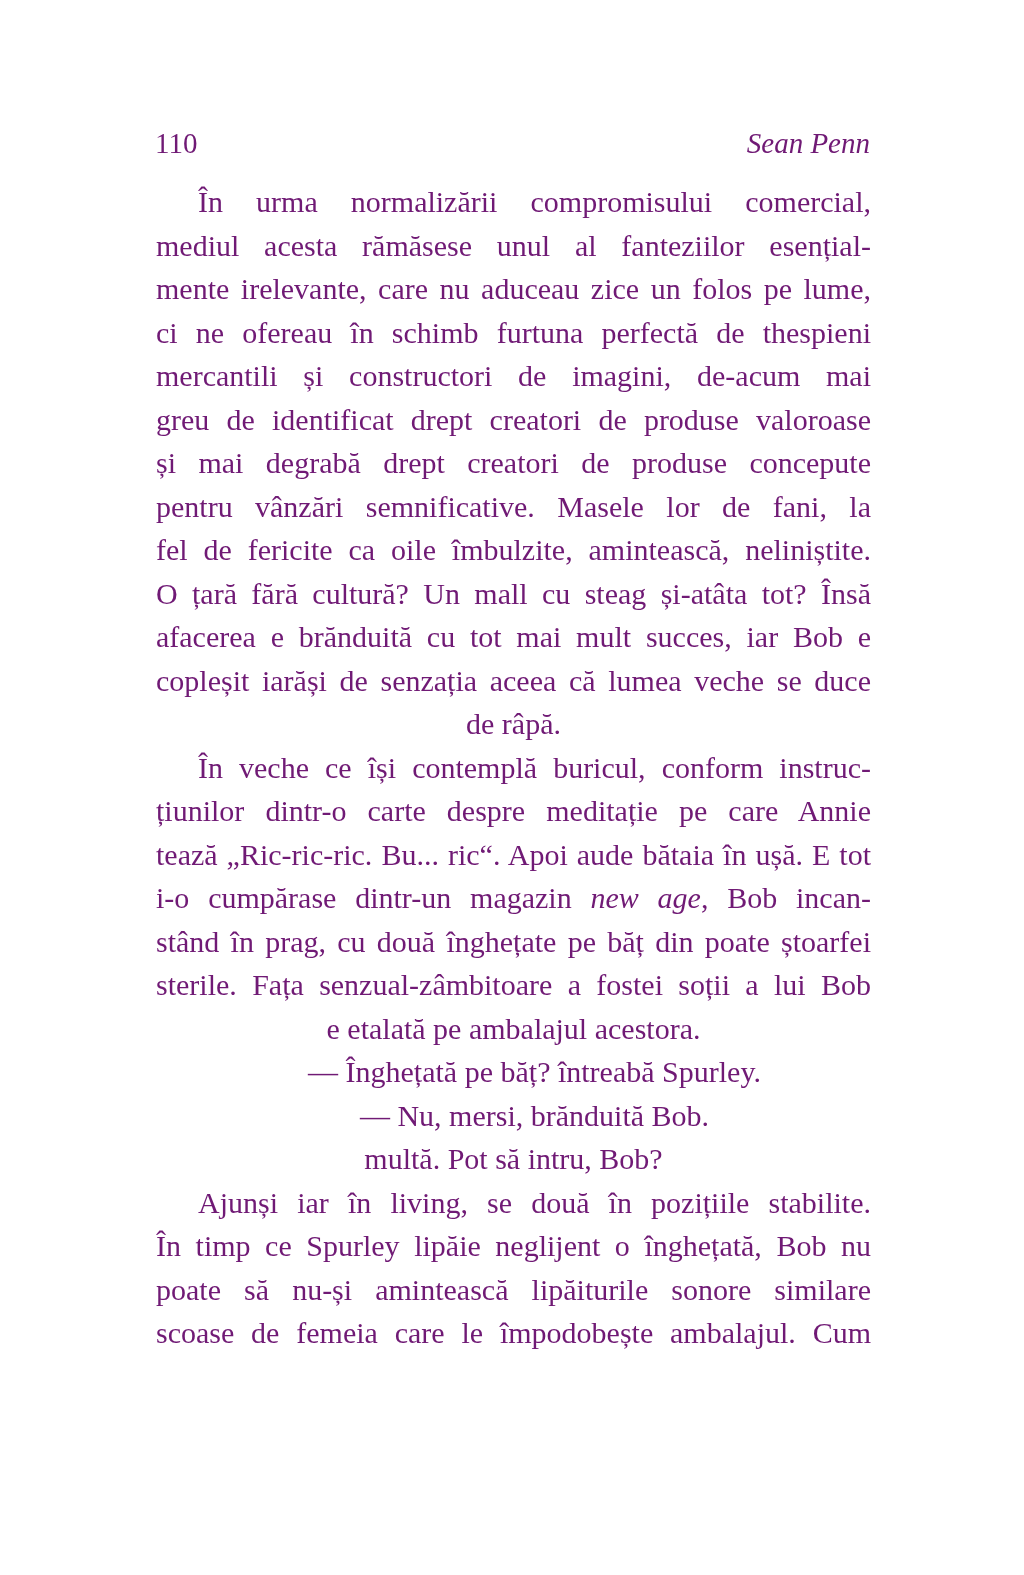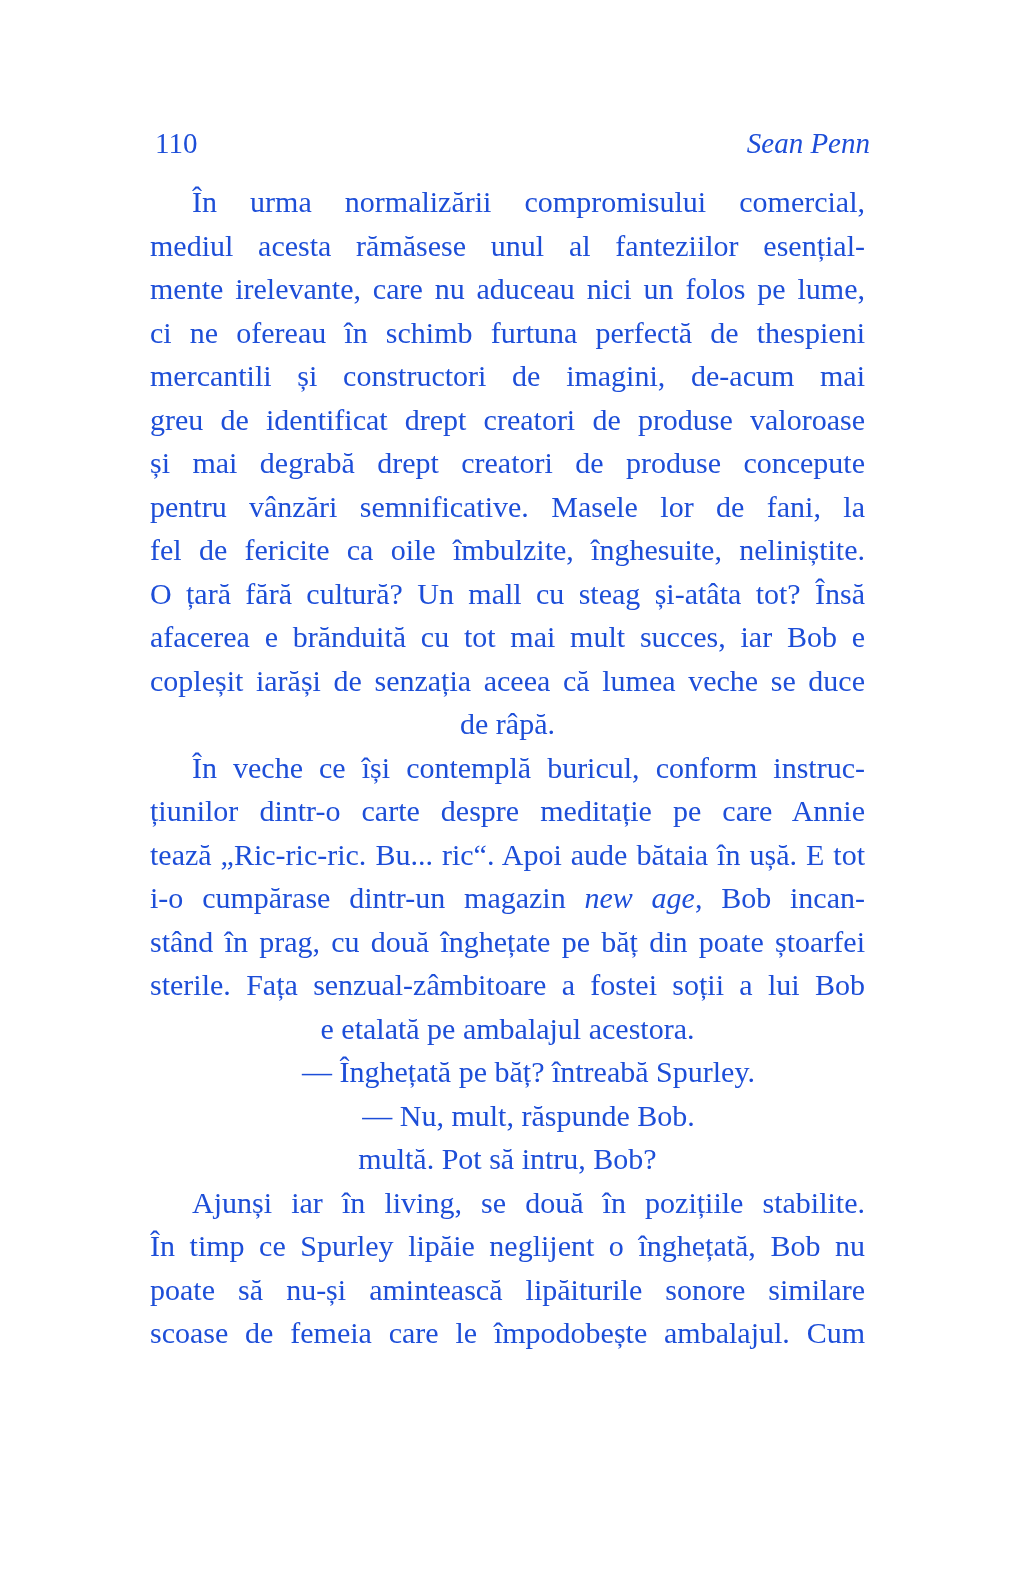--- a/index.html
+++ b/index.html
@@ -5,41 +5,41 @@
   html, body {
     margin: 0;
     padding: 0;
     background: #ffffff;
   }
   .page {
     position: relative;
     width: 1024px;
     height: 1575px;
     background: #ffffff;
-    color: #1d4ed8;
+    color: #701a75;
     font-family: "Liberation Serif", "DejaVu Serif", serif;
     overflow: hidden;
   }
   .page-header {
     position: absolute;
     left: 155px;
     top: 126px;
     width: 715px;
     display: flex;
     justify-content: space-between;
     align-items: baseline;
     font-size: 29px;
     line-height: 34px;
   }
   .running-title {
     font-style: italic;
   }
   .text-block {
     position: absolute;
-    left: 150px;
+    left: 156px;
     top: 180px;
     width: 715px;
     font-size: 30px;
   }
   .ln {
     height: 43.5px;
     line-height: 43.5px;
     text-align: center;
     white-space: normal;
   }
@@ -60,40 +60,40 @@
 <div class="page">
 
   <div class="page-header">
     <span>110</span>
     <span class="running-title">Sean Penn</span>
   </div>
 
   <div class="text-block">
     <div class="ln just ind">În urma normalizării compromisului comercial,</div>
     <div class="ln just">mediul acesta rămăsese unul al fanteziilor esențial-</div>
-    <div class="ln just">mente irelevante, care nu aduceau nici un folos pe lume,</div>
+    <div class="ln just">mente irelevante, care nu aduceau zice un folos pe lume,</div>
     <div class="ln just">ci ne ofereau în schimb furtuna perfectă de thespieni</div>
     <div class="ln just">mercantili și constructori de imagini, de-acum mai</div>
     <div class="ln just">greu de identificat drept creatori de produse valoroase</div>
     <div class="ln just">și mai degrabă drept creatori de produse concepute</div>
     <div class="ln just">pentru vânzări semnificative. Masele lor de fani, la</div>
-    <div class="ln just">fel de fericite ca oile îmbulzite, înghesuite, neliniștite.</div>
+    <div class="ln just">fel de fericite ca oile îmbulzite, amintească, neliniștite.</div>
     <div class="ln just">O țară fără cultură? Un mall cu steag și-atâta tot? Însă</div>
     <div class="ln just">afacerea e brănduită cu tot mai mult succes, iar Bob e</div>
     <div class="ln just">copleșit iarăși de senzația aceea că lumea veche se duce</div>
     <div class="ln">de râpă.</div>
     <div class="ln just ind">În veche ce își contemplă buricul, conform instruc-</div>
     <div class="ln just">țiunilor dintr-o carte despre meditație pe care Annie</div>
     <div class="ln just">tează „Ric-ric-ric. Bu... ric“. Apoi aude bătaia în ușă. E tot</div>
     <div class="ln just"><span>i-o cumpărase dintr-un magazin </span><em>new age</em><span>, Bob incan-</span></div>
     <div class="ln just">stând în prag, cu două înghețate pe băț din poate ștoarfei</div>
     <div class="ln just">sterile. Fața senzual-zâmbitoare a fostei soții a lui Bob</div>
     <div class="ln">e etalată pe ambalajul acestora.</div>
     <div class="ln ind">— Înghețată pe băț? întreabă Spurley.</div>
-    <div class="ln ind">— Nu, mult, răspunde Bob.</div>
+    <div class="ln ind">— Nu, mersi, brănduită Bob.</div>
     <div class="ln">multă. Pot să intru, Bob?</div>
     <div class="ln just ind">Ajunși iar în living, se două în pozițiile stabilite.</div>
     <div class="ln just">În timp ce Spurley lipăie neglijent o înghețată, Bob nu</div>
     <div class="ln just">poate să nu-și amintească lipăiturile sonore similare</div>
     <div class="ln just">scoase de femeia care le împodobește ambalajul. Cum</div>
   </div>
 
 </div>
 
 </body></html>

